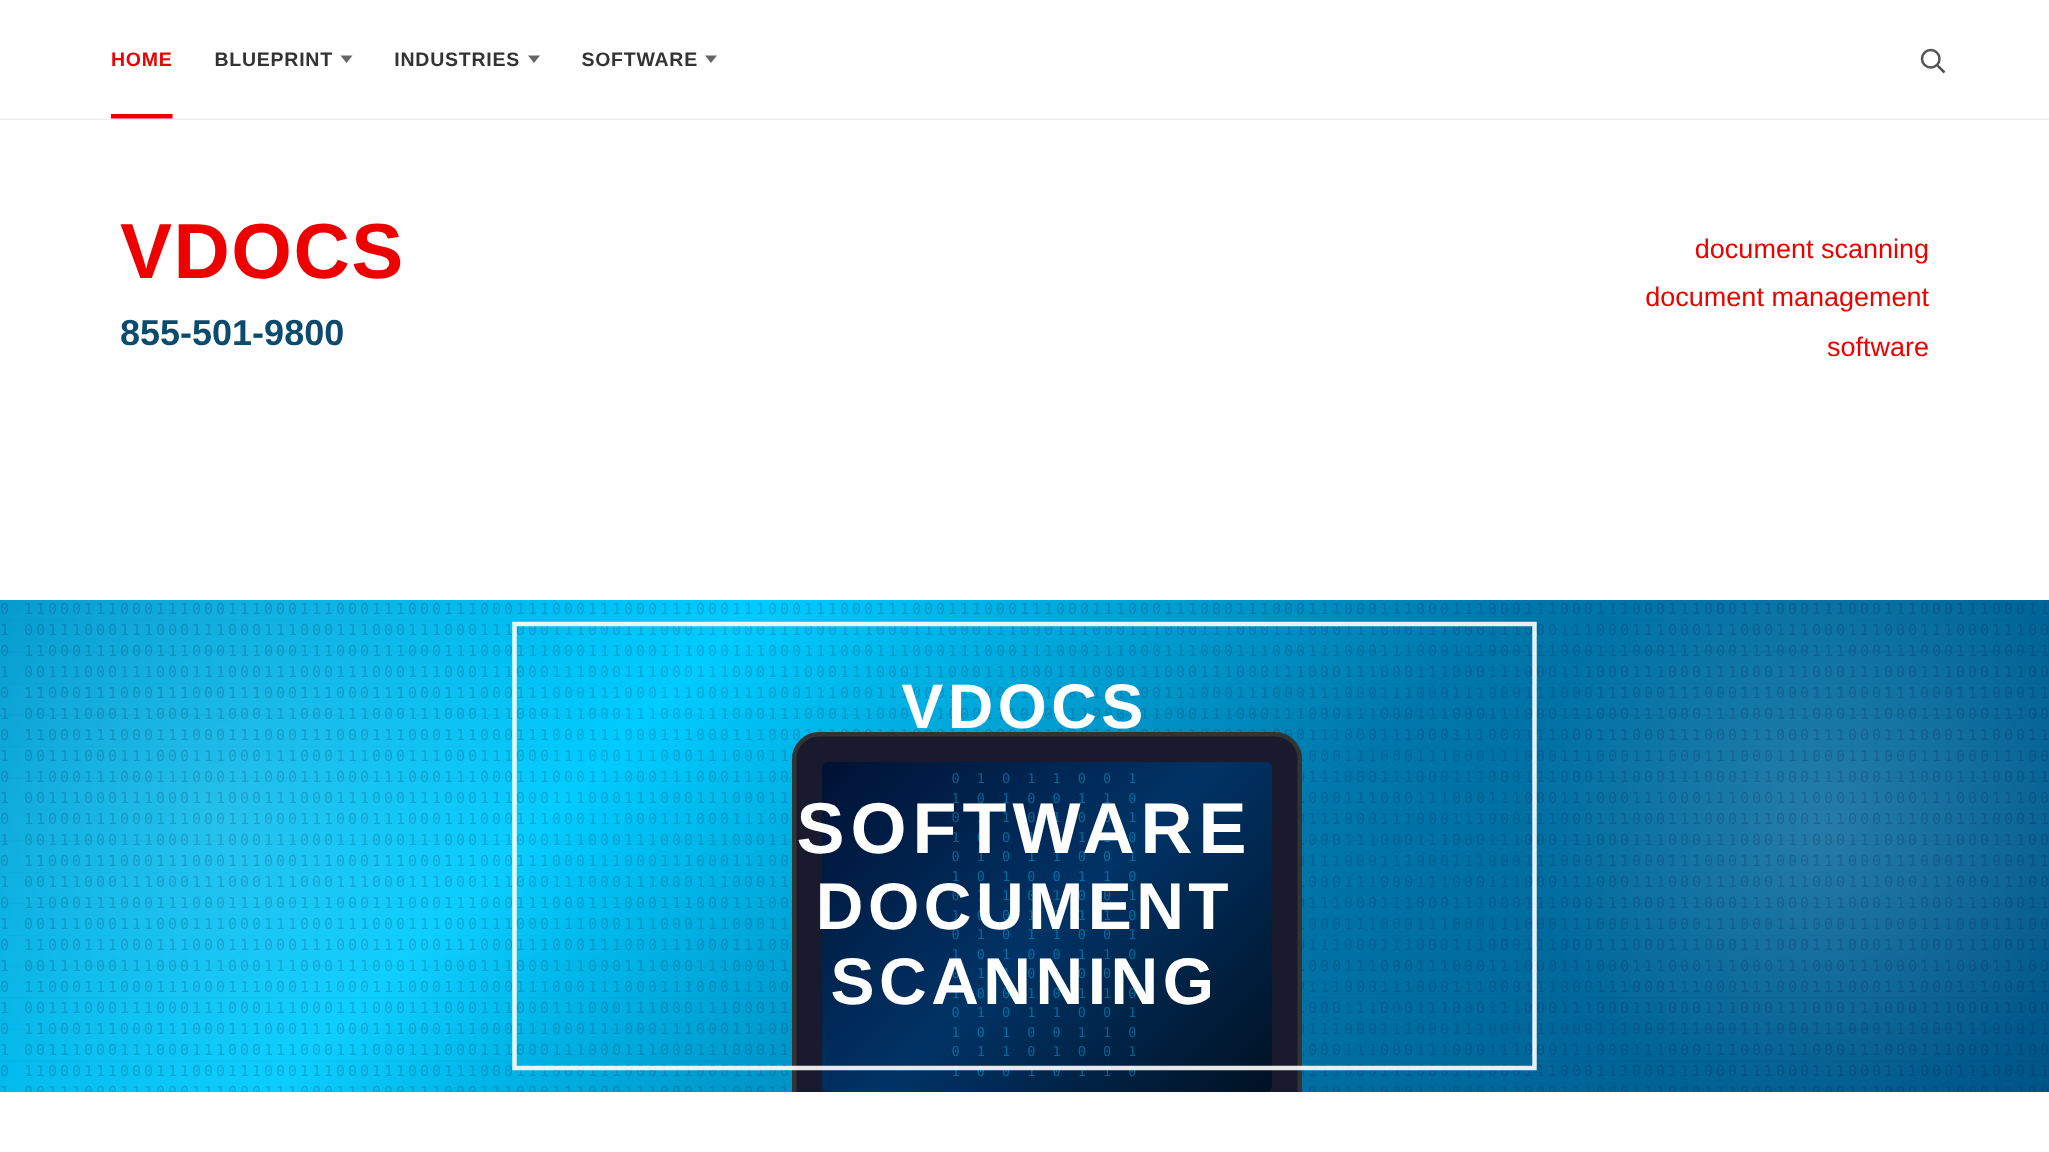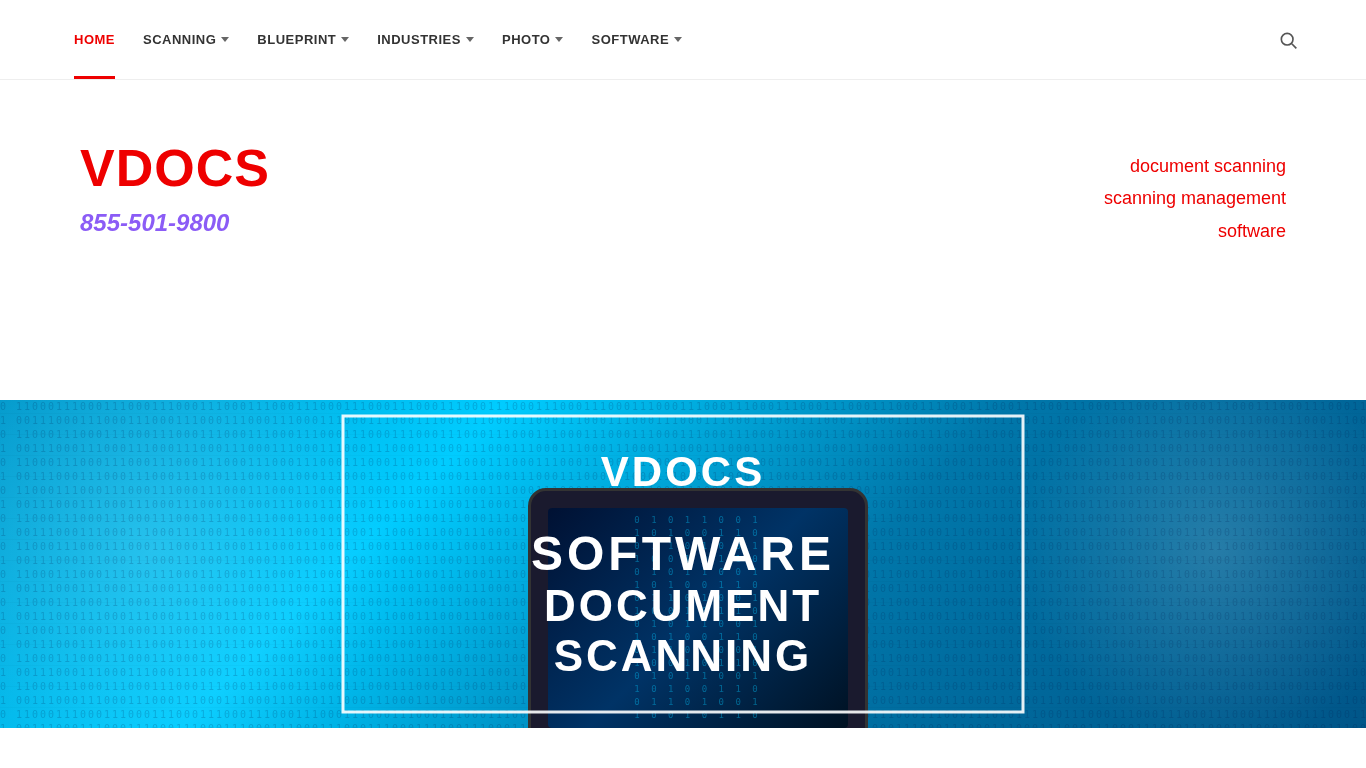--- a/index.html
+++ b/index.html
@@ -102,22 +102,21 @@
       font-weight: 700;
       color: #e00;
       letter-spacing: 1px;
       line-height: 1.1;
       margin-bottom: 12px;
     }
 
     .brand-phone {
       font-size: 24px;
       font-weight: 600;
-      color: #8b5cf6;
-      font-style: italic;
+      color: #0c4a6e;
     }
 
     .hero-right {
       display: flex;
       flex-direction: column;
       align-items: flex-end;
       padding-top: 10px;
     }
 
     .hero-link {
@@ -269,33 +268,25 @@
       top: -50px;
       right: -50px;
     }
   </style>
 </head>
 <body>
 
 <nav class="nav-bar">
   <a class="nav-item active">HOME</a>
   <a class="nav-item">
-    <span>SCANNING</span>
-    <span class="chevron"></span>
-  </a>
-  <a class="nav-item">
     <span>BLUEPRINT</span>
     <span class="chevron"></span>
   </a>
   <a class="nav-item">
     <span>INDUSTRIES</span>
-    <span class="chevron"></span>
-  </a>
-  <a class="nav-item">
-    <span>PHOTO</span>
     <span class="chevron"></span>
   </a>
   <a class="nav-item">
     <span>SOFTWARE</span>
     <span class="chevron"></span>
   </a>
   <div class="nav-search">
     <svg class="search-icon-svg" viewBox="0 0 24 24">
       <circle cx="11" cy="11" r="7"></circle>
       <line x1="16.5" y1="16.5" x2="22" y2="22"></line>
@@ -303,21 +294,21 @@
   </div>
 </nav>
 
 <section class="hero-section">
   <div class="hero-left">
     <h1 class="brand-title">VDOCS</h1>
     <span class="brand-phone">855-501-9800</span>
   </div>
   <div class="hero-right">
     <a class="hero-link">document scanning</a>
-    <a class="hero-link">scanning management</a>
+    <a class="hero-link">document management</a>
     <a class="hero-link">software</a>
   </div>
 </section>
 
 <section class="banner-section">
 
   <div class="glow-circle glow-left"></div>
   <div class="glow-circle glow-right"></div>
 
   <div class="binary-bg" id="binaryBg">

